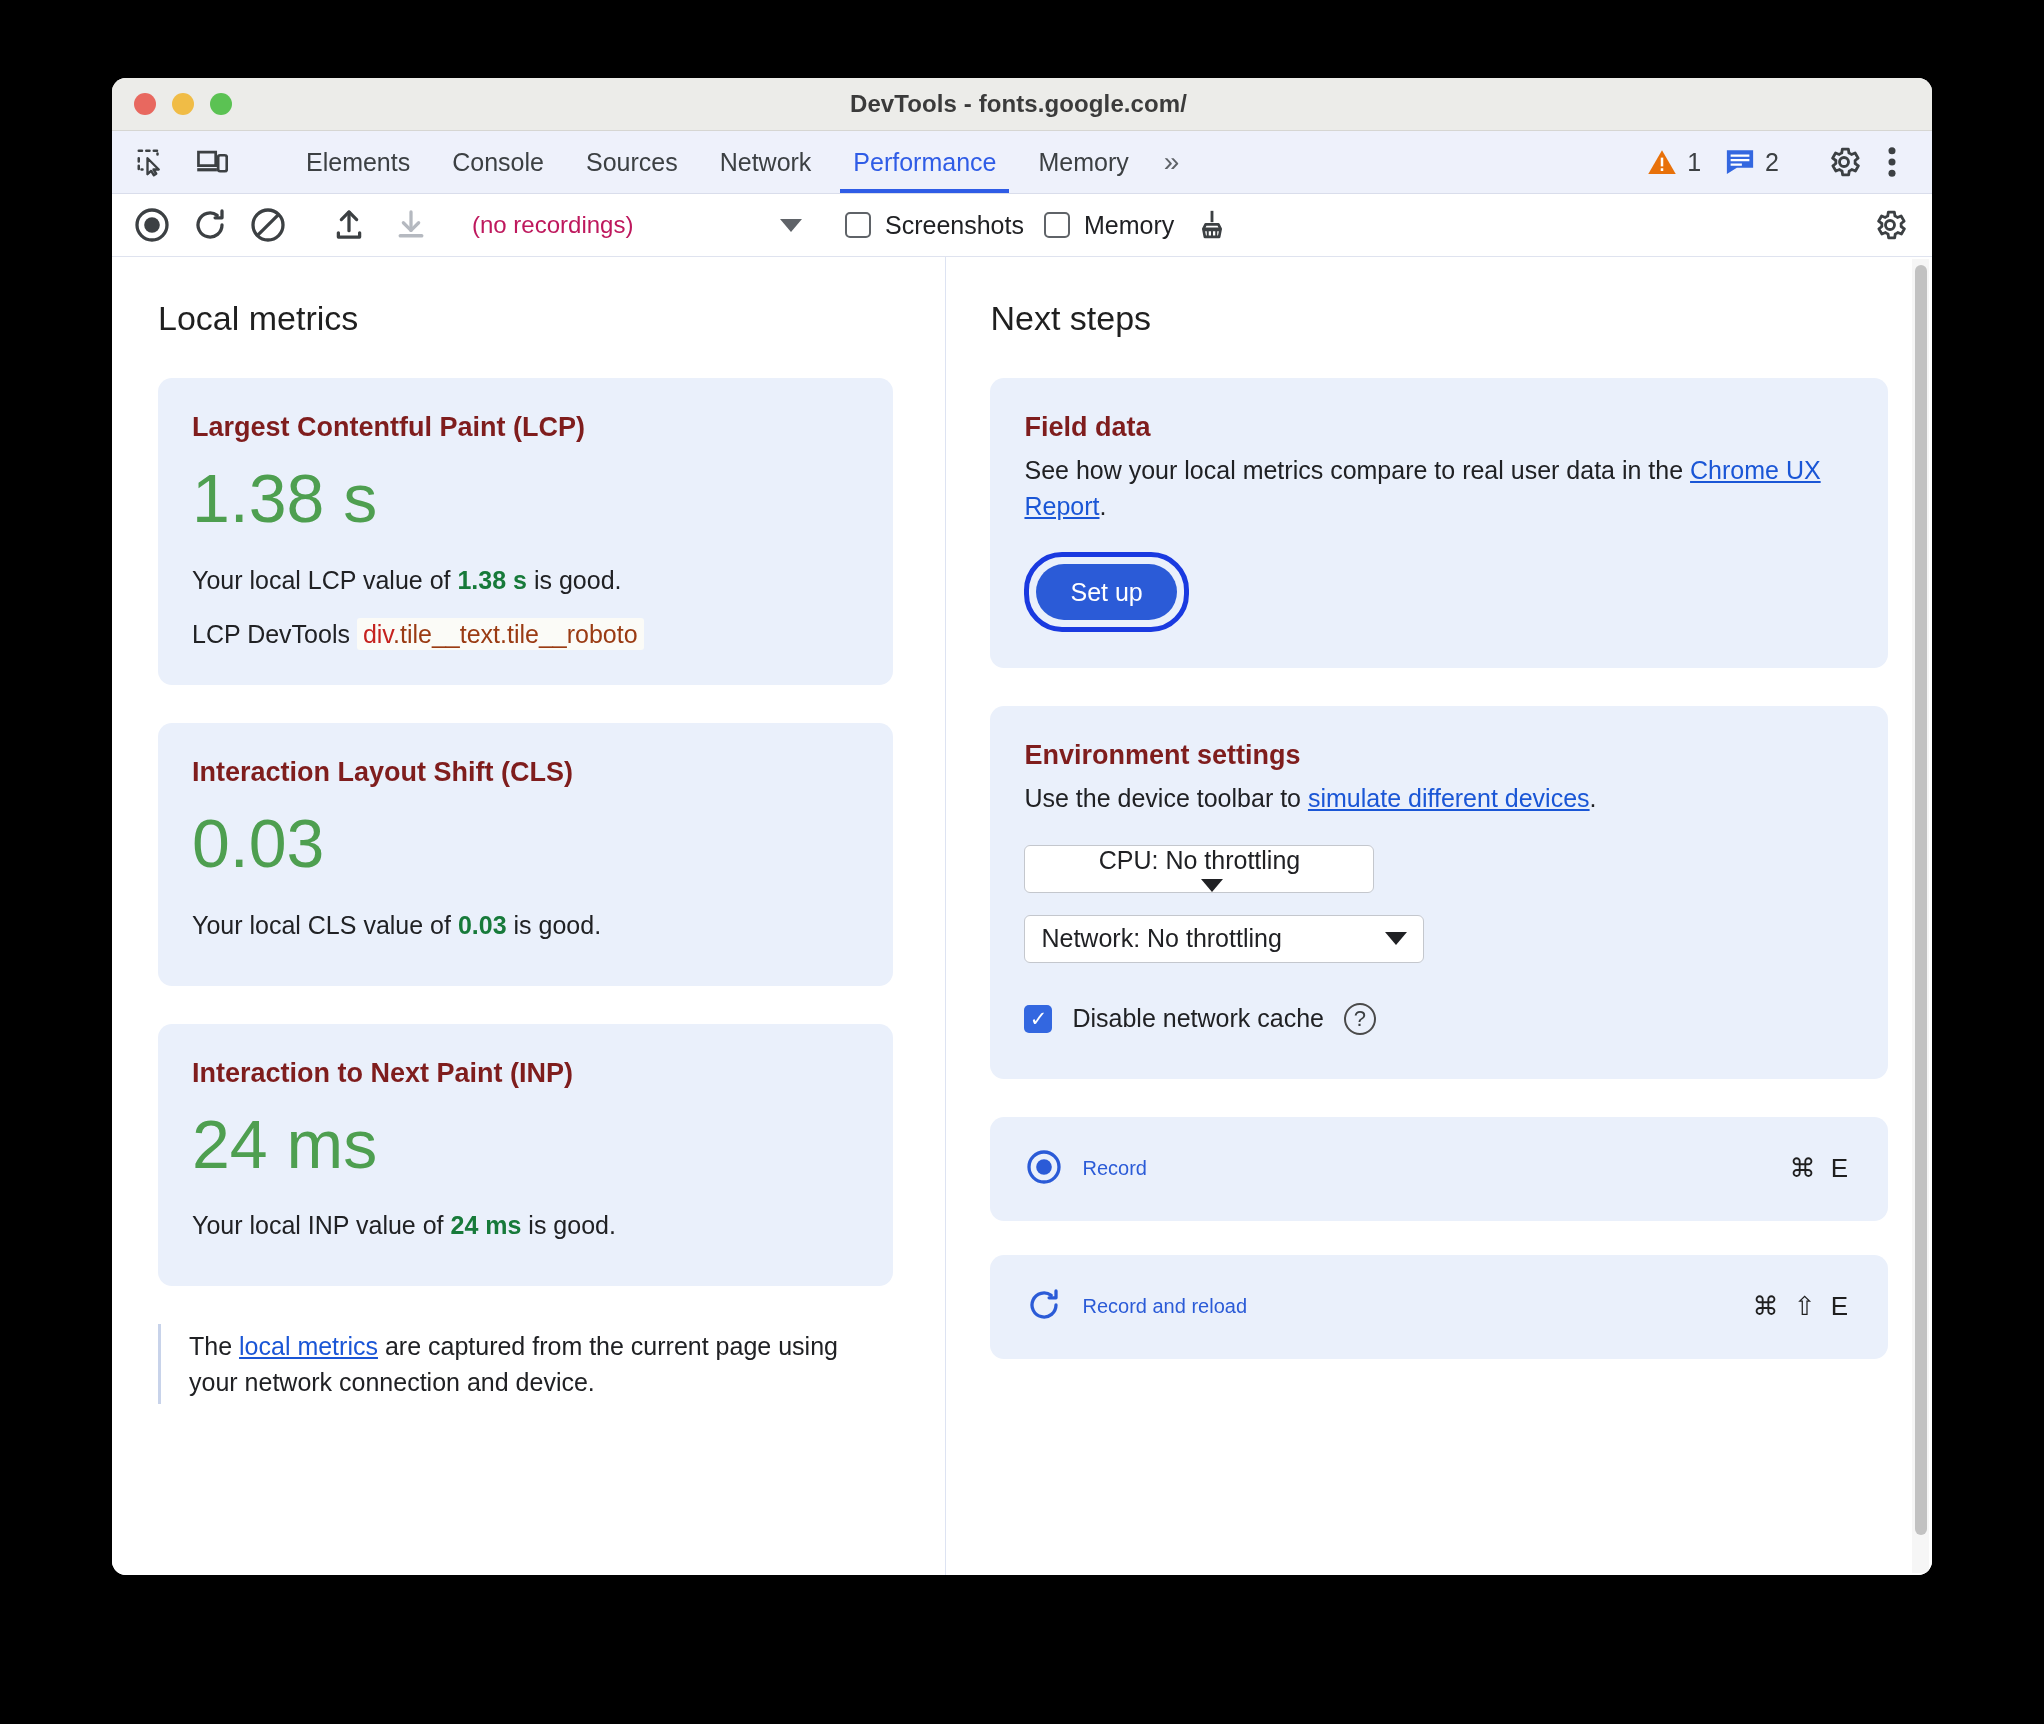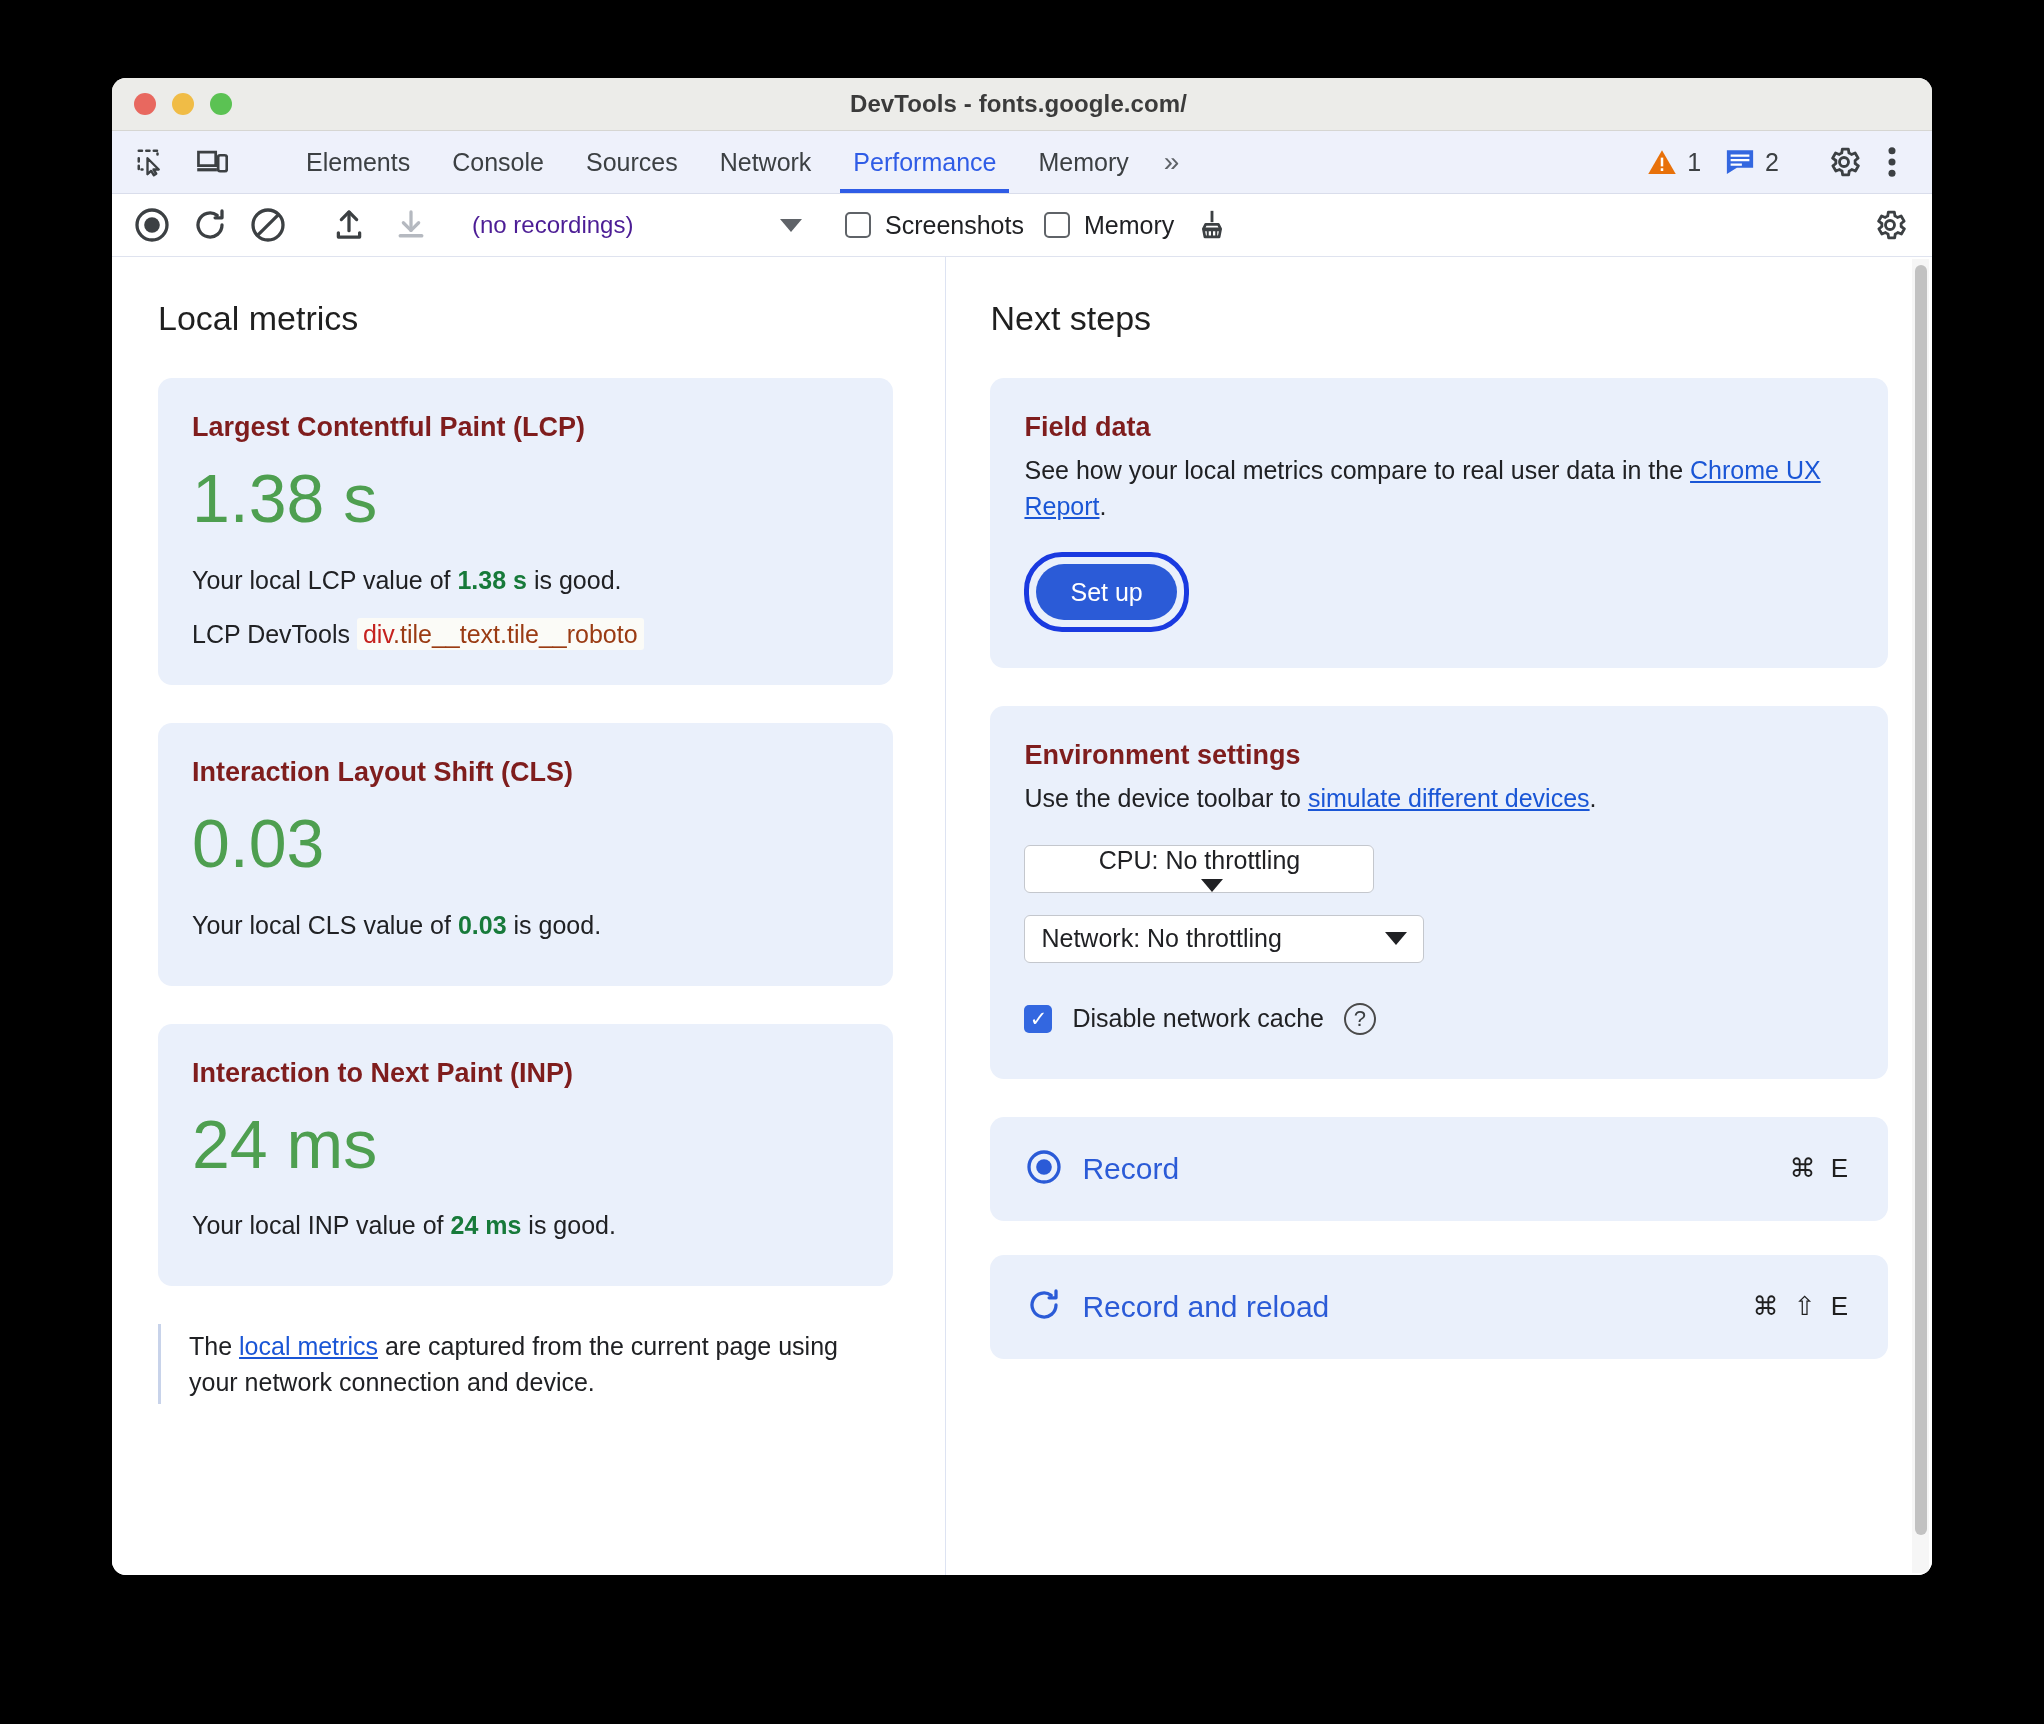--- a/index.html
+++ b/index.html
@@ -129,21 +129,21 @@
     flex: 0 0 auto;
   }
   .recordings-select {
     display: flex;
     align-items: center;
     justify-content: space-between;
     width: 330px;
     height: 40px;
     padding: 0 14px 0 10px;
     font-size: 24px;
-    color: #4c1d95;
+    color: #be185d;
   }
   .caret-down {
     width: 0; height: 0;
     border-left: 11px solid transparent;
     border-right: 11px solid transparent;
     border-top: 13px solid #5f6368;
   }
   .cbx-label {
     display: flex; align-items: center; gap: 14px;
     font-size: 25px; color: #202124;
@@ -308,21 +308,21 @@
   .action-card {
     background: #eaf0fb;
     border-radius: 14px;
     height: 104px;
     display: flex;
     align-items: center;
     padding: 0 36px;
     margin-bottom: 34px;
   }
   .action-label {
-    font-size: 30px;
+    font-size: 20px;
     color: #2b5bd7;
     margin-left: 20px;
   }
   .shortcut {
     margin-left: auto;
     font-size: 26px;
     color: #1f1f1f;
     letter-spacing: 4px;
   }
 

